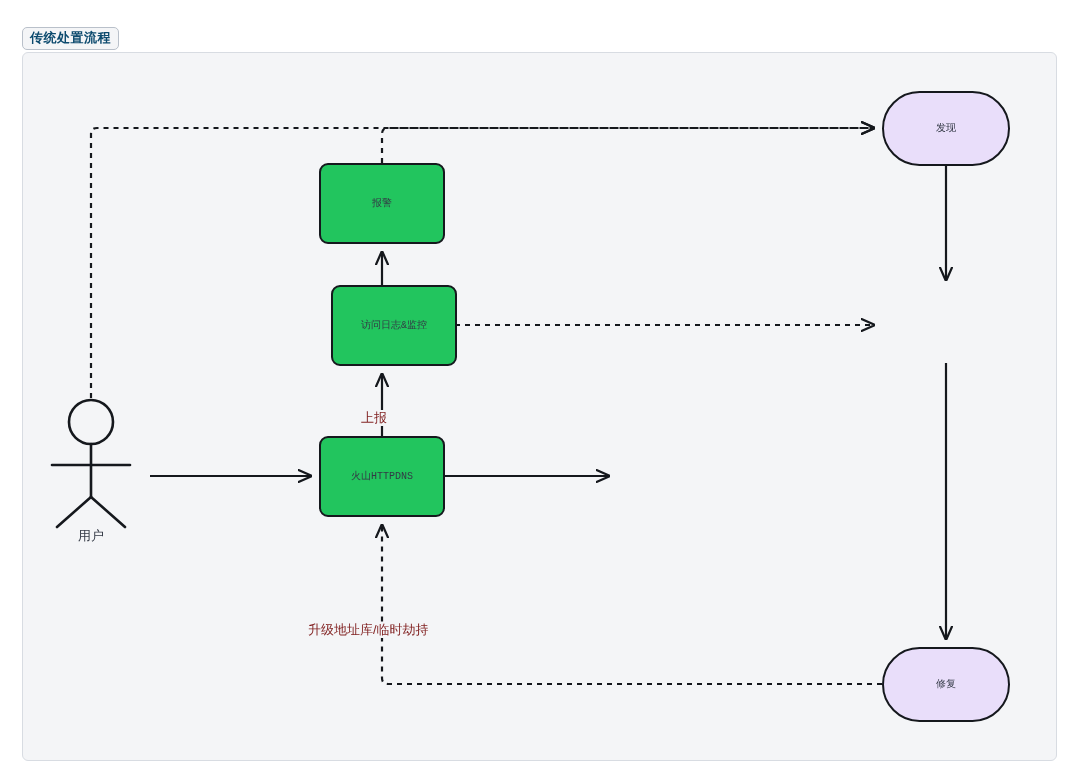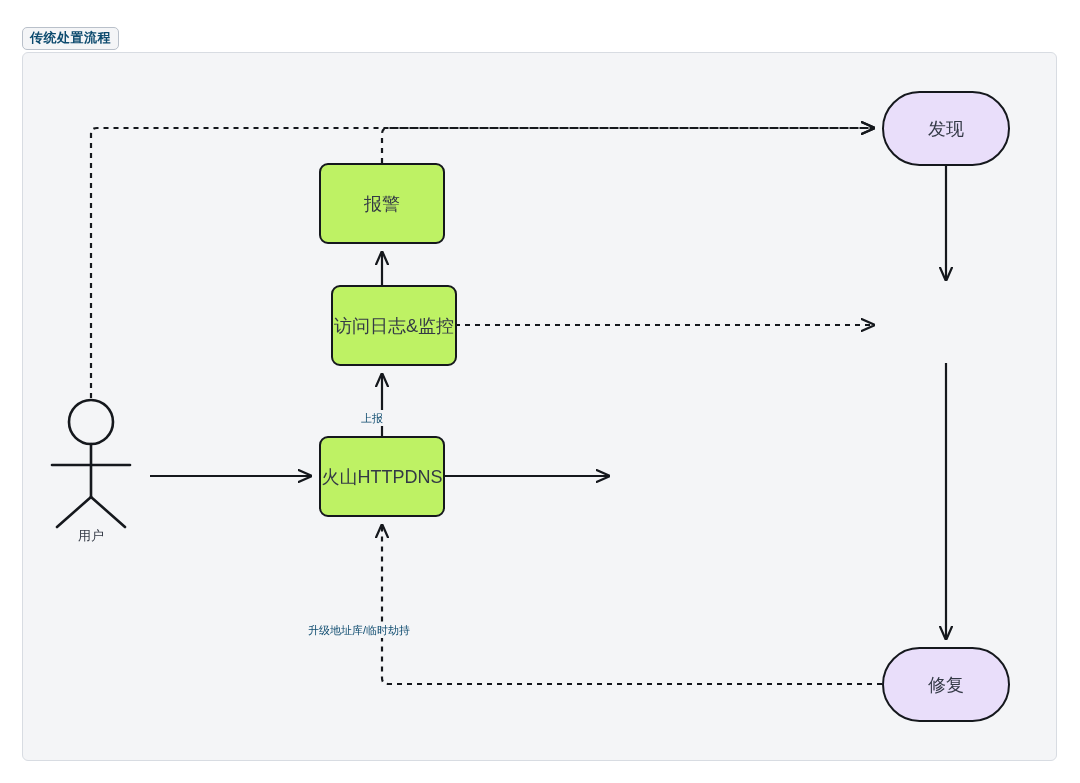--- a/index.html
+++ b/index.html
@@ -54,39 +54,40 @@
   }
   
   .node {
     position: absolute;
     box-sizing: border-box;
     display: flex;
     align-items: center;
     justify-content: center;
     text-align: left;
     color: #333945;
-    font-size: 18px;
+    font-size: 10px;
     line-height: 18px;
     z-index: 3;
+    font-family: Liberation Mono, monospace;
   }
   .node-rect {
-    background: #bef264;
+    background: #22c55e;
     border: 2.2px solid #15181d;
     border-radius: 9px;
   }
   .node-stadium {
     background: #E9DEFA;
     border: 2.2px solid #15181d;
     border-radius: 64px;
   }
   
   .edge-label {
     position: absolute;
-    color: #0c4a6e;
-    font-size: 11px;
+    color: #7f1d1d;
+    font-size: 13px;
     line-height: 16px;
     white-space: nowrap;
     background: #f4f5f7;
     padding: 0 3px;
     z-index: 4;
   }
   #actor-user-label {
     position: absolute;
     left: 45px;
     top: 528px;

